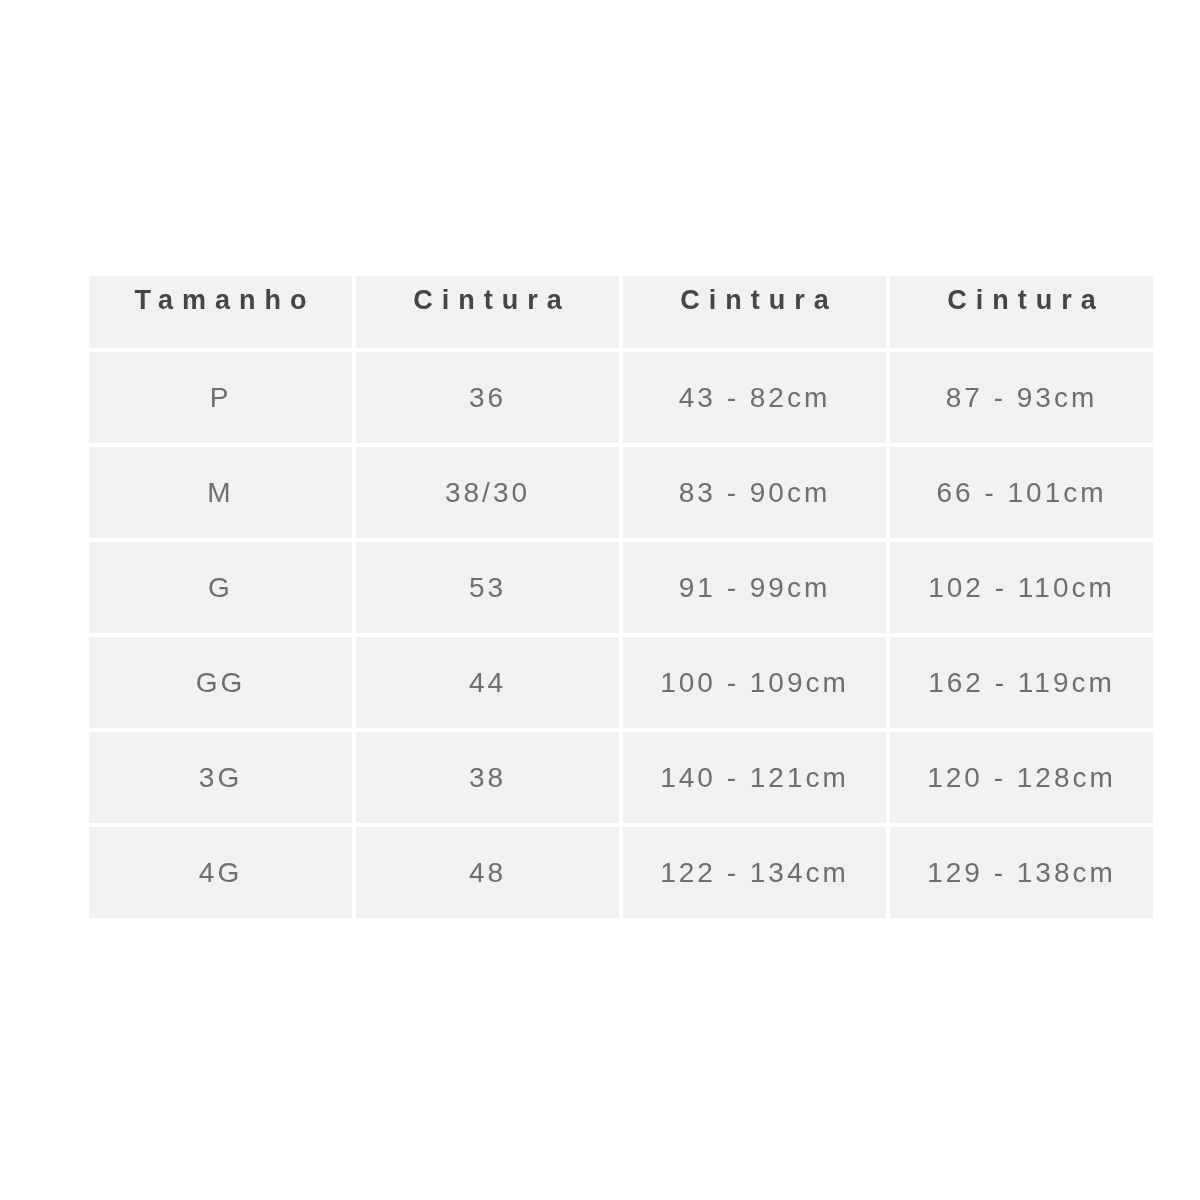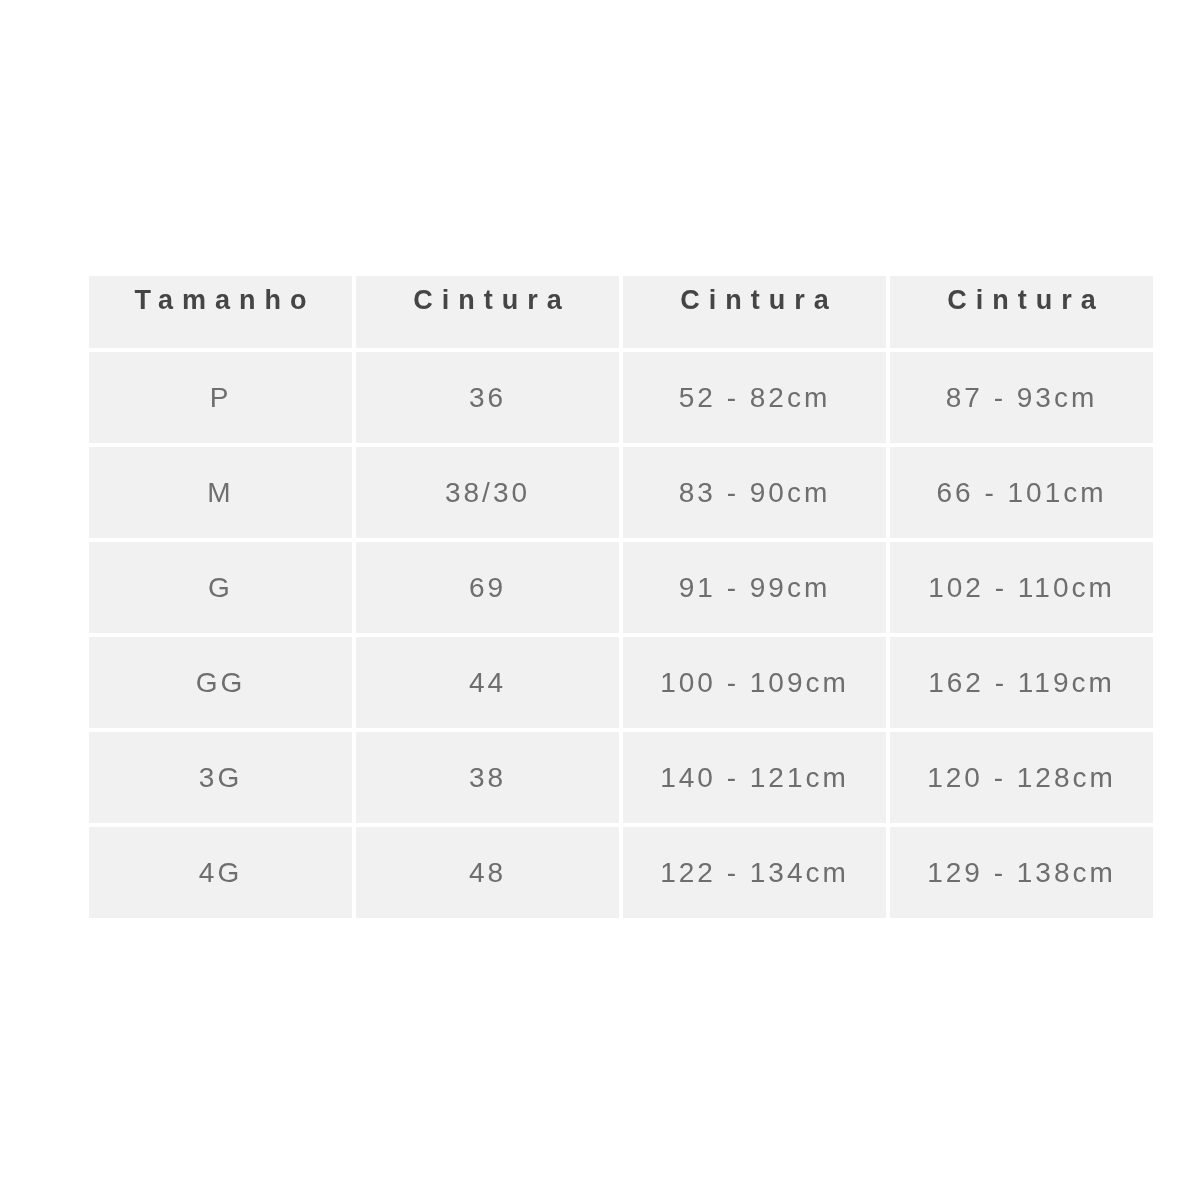--- a/index.html
+++ b/index.html
@@ -53,34 +53,34 @@
   <div class="trow">
     <div class="cell header">Tamanho</div>
     <div class="cell header">Cintura</div>
     <div class="cell header">Cintura</div>
     <div class="cell header">Cintura</div>
   </div>
 
   <div class="trow">
     <div class="cell">P</div>
     <div class="cell">36</div>
-    <div class="cell">52 - 82cm</div>
+    <div class="cell">43 - 82cm</div>
     <div class="cell">87 - 93cm</div>
   </div>
 
   <div class="trow">
     <div class="cell">M</div>
     <div class="cell">38/30</div>
     <div class="cell">83 - 90cm</div>
     <div class="cell">66 - 101cm</div>
   </div>
 
   <div class="trow">
     <div class="cell">G</div>
-    <div class="cell">69</div>
+    <div class="cell">53</div>
     <div class="cell">91 - 99cm</div>
     <div class="cell">102 - 110cm</div>
   </div>
 
   <div class="trow">
     <div class="cell">GG</div>
     <div class="cell">44</div>
     <div class="cell">100 - 109cm</div>
     <div class="cell">162 - 119cm</div>
   </div>

